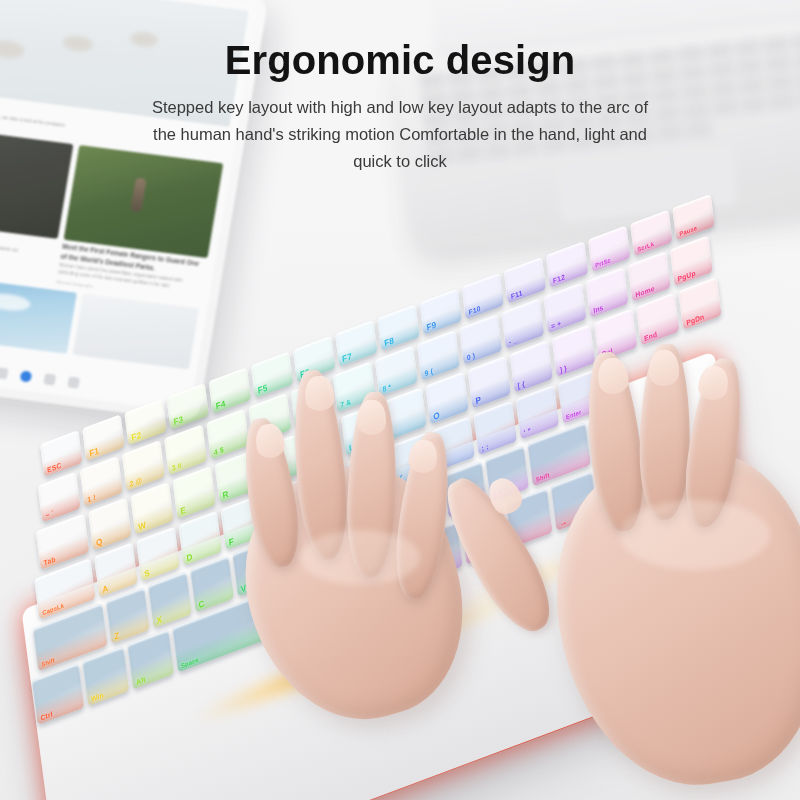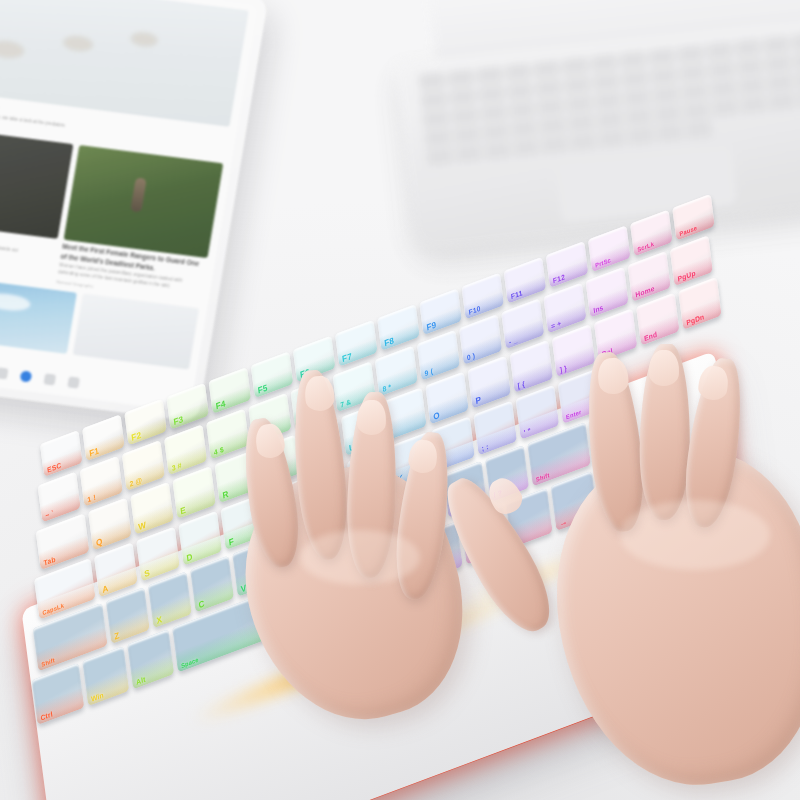--- a/index.html
+++ b/index.html
@@ -244,20 +244,22 @@
       </div>
       <div class="dock">
         <div class="ic"></div>
         <div class="ic blue"></div>
         <div class="ic"></div>
         <div class="ic"></div>
       </div>
     </div>
   </div>
 
+  <div class="headline">Ergonomic design</div>
+  <div class="subcopy">Stepped key layout with high and low key layout adapts to the arc of the human hand's striking motion Comfortable in the hand, light and quick to click</div>
 
   <div class="kb">
     <div class="glow"></div>
     <div class="kb-case"></div>
     <div class="kb-plane" id="kbplane">
         <div class="krow" style="left: 40px; top: 128px;">
           <div class="key sm" style="width: 37px; height: 28px; background: linear-gradient(170deg, rgb(249, 250, 251) 0%, rgb(249, 250, 251) 48%, rgba(0, 0, 0, 0.05) 100%);">
             <span style="color: rgb(255, 90, 60);">ESC</span>
             <div style="position: absolute; left: 0px; right: 0px; bottom: 0px; height: 45%; pointer-events: none; background: linear-gradient(transparent, rgba(255, 90, 60, 0.333));"></div>
           </div>

